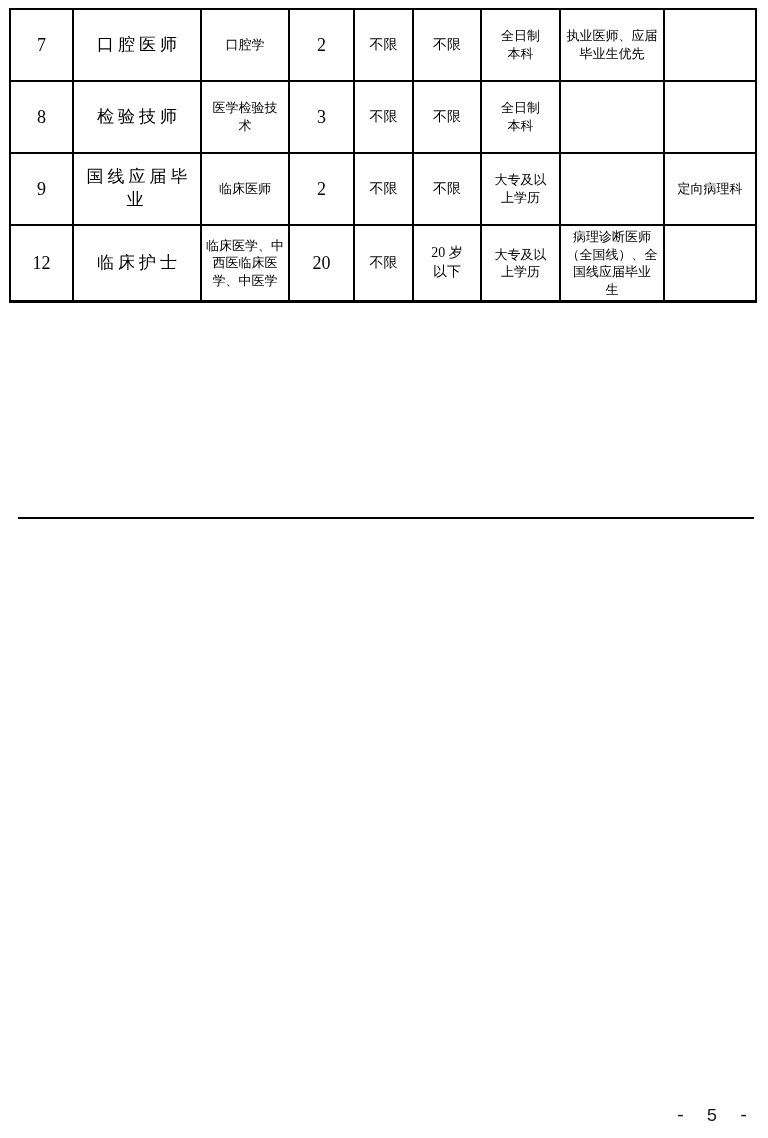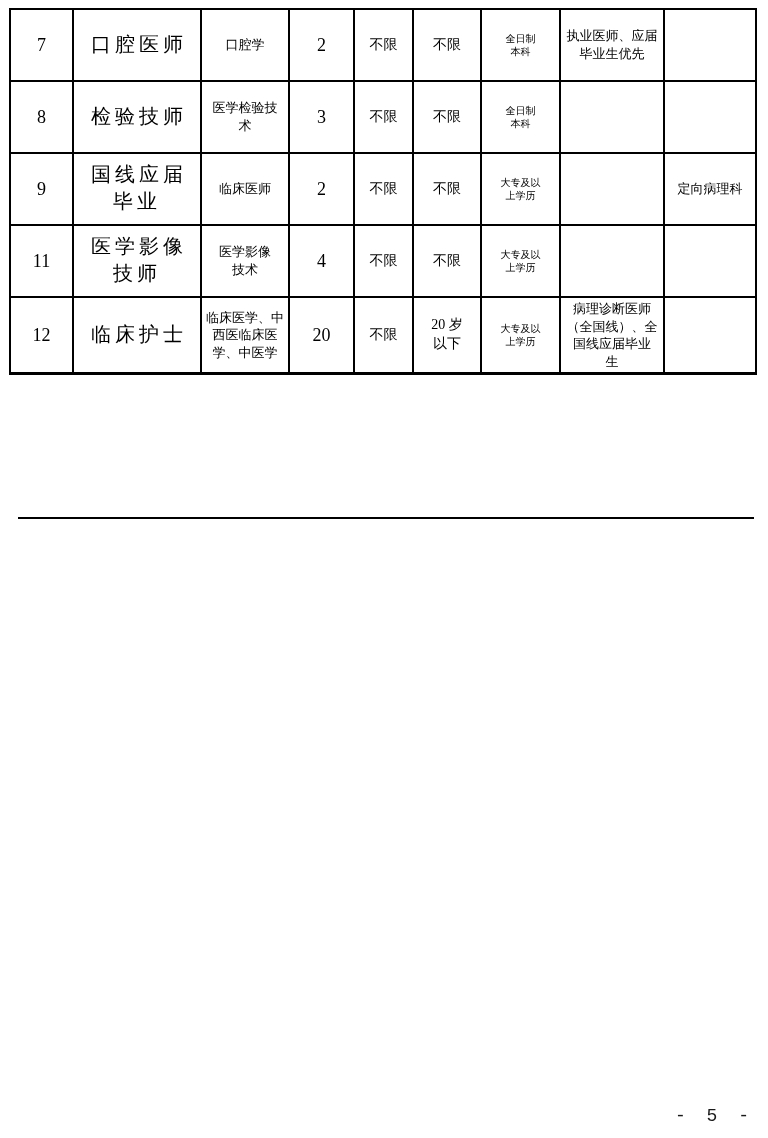--- a/index.html
+++ b/index.html
@@ -25,25 +25,25 @@
     border: 2px solid #000000;
     text-align: center;
     vertical-align: middle;
     padding: 2px 3px;
     white-space: pre-line;
     line-height: 1.35;
     overflow: hidden;
   }
   table.job-table tr:last-child td { border-bottom: 3px solid #000000; }
   td.c-no    { font-size: 18px; }
-  td.c-pos   { font-size: 20px; letter-spacing: 4px; text-indent: 4px; font-family: Liberation Mono, monospace; }
+  td.c-pos   { font-size: 17px; letter-spacing: 4px; text-indent: 4px; }
   td.c-major { font-size: 13px; }
   td.c-count { font-size: 18px; }
   td.c-sm    { font-size: 14px; }
-  td.c-edu   { font-size: 10px; }
+  td.c-edu   { font-size: 13px; }
   td.c-req   { font-size: 13px; }
   td.c-note  { font-size: 13px; margin-left: 39px; }
   .divider {
     position: absolute;
     left: 18px;
     top: 517px;
     width: 736px;
     height: 2px;
     background: #000000;
   }
@@ -107,33 +107,20 @@
         <td class="c-major">临床医师</td>
         <td class="c-count">2</td>
         <td class="c-sm">不限</td>
         <td class="c-sm">不限</td>
         <td class="c-edu">大专及以
 上学历</td>
         <td class="c-req"></td>
         <td class="c-note">定向病理科</td>
       </tr>
       <tr>
-        <td class="c-no">11</td>
-        <td class="c-pos">医学影像技师</td>
-        <td class="c-major">医学影像
-技术</td>
-        <td class="c-count">4</td>
-        <td class="c-sm">不限</td>
-        <td class="c-sm">不限</td>
-        <td class="c-edu">大专及以
-上学历</td>
-        <td class="c-req"></td>
-        <td class="c-note"></td>
-      </tr>
-      <tr>
         <td class="c-no">12</td>
         <td class="c-pos">临床护士</td>
         <td class="c-major">临床医学、中
 西医临床医
 学、中医学</td>
         <td class="c-count">20</td>
         <td class="c-sm">不限</td>
         <td class="c-sm">20 岁
 以下</td>
         <td class="c-edu">大专及以

